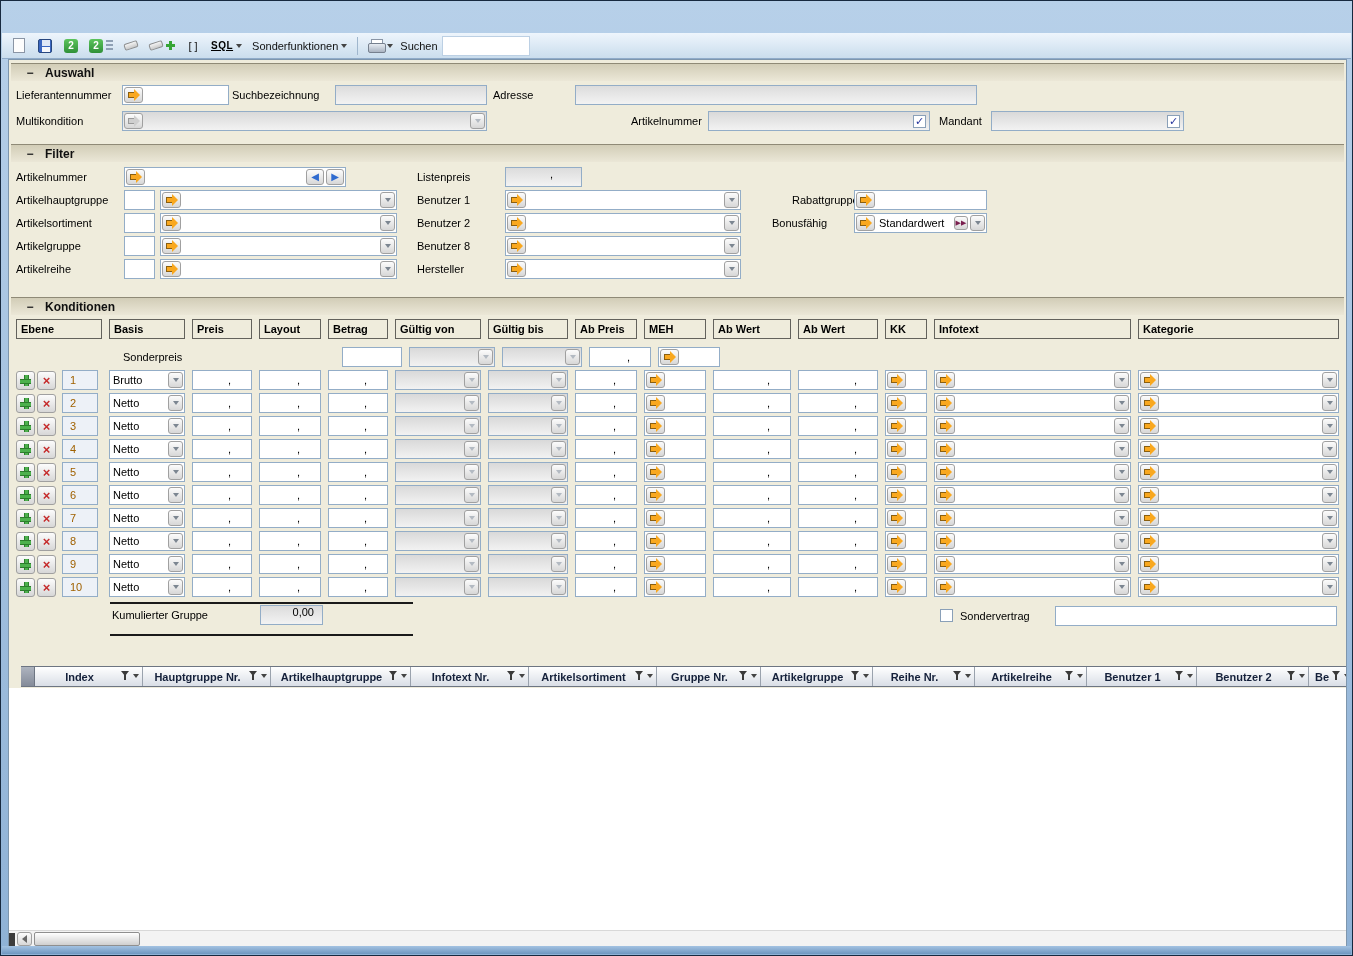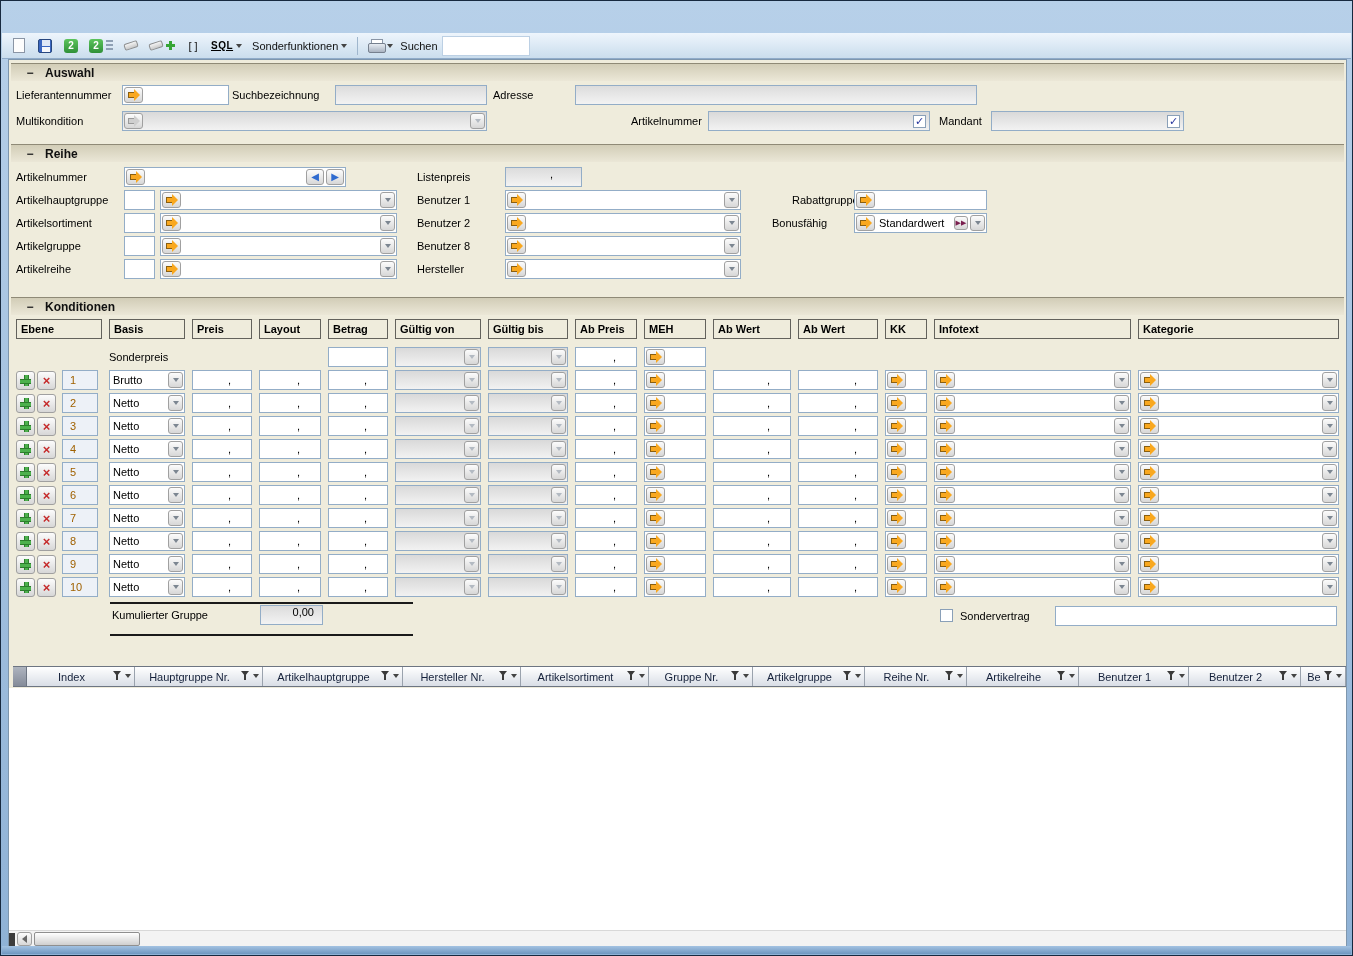--- a/index.html
+++ b/index.html
@@ -92,21 +92,21 @@
   .sq { width:19px; height:19px; flex:none; }
   .plusicon { position:relative; width:11px; height:11px; }
   .plusicon::before { content:""; position:absolute; left:4px; top:0; width:3px; height:11px; background:#4db14d; border-left:1px solid #2d7d2d; border-right:1px solid #2d7d2d; }
   .plusicon::after { content:""; position:absolute; left:0; top:4px; width:11px; height:3px; background:#4db14d; border-top:1px solid #2d7d2d; border-bottom:1px solid #2d7d2d; }
   .xicon { color:#c52a2a; font-weight:bold; font-size:13px; line-height:1; }
   .nrbox { width:36px; height:20px; margin-left:4px; background:#edf1f7; border:1px solid #93adc7; color:#a06100; font-size:11px; display:flex; align-items:center; padding-left:7px; }
   .kumline { position:absolute; left:101px; width:303px; height:2px; background:#1a1a1a; }
   .gsum-box { position:absolute; left:251px; width:63px; height:20px; }
 
   
-  .dgrid-hdr { position:absolute; left:4px; right:0; top:606px; height:21px; border-top:1px solid #6d7582; border-bottom:1px solid #6d7582; background:linear-gradient(#ffffff,#d9dee6); display:flex; }
+  .dgrid-hdr { position:absolute; left:12px; right:0; top:606px; height:21px; border-top:1px solid #6d7582; border-bottom:1px solid #6d7582; background:linear-gradient(#ffffff,#d9dee6); display:flex;font-weight:bold; }
   .gcol { position:relative; height:19px; border-right:1px solid #9aa2ad; background:linear-gradient(#ffffff,#d9dee6); display:flex; align-items:center; justify-content:center; font-size:11px; color:#14203a; white-space:nowrap; overflow:hidden; }
   .gcol .glabel { padding:0 24px 0 6px; }
   .gsel { width:14px; flex:none; background:linear-gradient(#aeb4bf,#848b99); border-right:1px solid #6d7582; height:19px; }
   .fgroup { position:absolute; right:3px; top:4px; display:flex; align-items:center; gap:3px; }
   .funnel { position:relative; width:9px; height:10px; }
   .funnel::before { content:""; position:absolute; left:0; top:0; width:0; height:0; border-left:4px solid transparent; border-right:4px solid transparent; border-top:5px solid #3a3a3a; }
   .funnel::after { content:""; position:absolute; left:3px; top:4px; width:2px; height:5px; background:#3a3a3a; }
   .dgrid-body { position:absolute; left:0; right:0; top:628px; bottom:17px; background:#fff; }
 
   
@@ -197,21 +197,21 @@
       <span class="checkbox" style="margin-right:3px">✓</span>
     </div>
     <span class="lbl" style="left:930px;top:55px">Mandant</span>
     <div class="combo dis" style="left:982px;top:51px;width:193px">
       <span class="fill"></span>
       <span class="checkbox" style="margin-right:3px">✓</span>
     </div>
 
     <div class="sechdr" style="top:84px">
       <span class="minus">−</span>
-      <span class="sectitle">Reihe</span>
+      <span class="sectitle">Filter</span>
     </div>
 
     <span class="lbl" style="left:7px;top:111px">Artikelnummer</span>
     <div class="combo" style="left:115px;top:107px;width:222px">
       <span class="btn abtn">
           <span class="oarrow"></span>
         </span>
       <span class="fill"></span>
       <span class="btn" style="width:18px;height:16px;margin:1px">
           <span class="navglyph">◀</span>
@@ -360,21 +360,21 @@
 
   <div class="khd">Ab Wert</div>
 
   <div class="khd">KK</div>
 
   <div class="khd">Infotext</div>
 
   <div class="khd">Kategorie</div>
 </div>
 
-    <div class="kgrid" style="position:absolute;left:0;right:0;top:287px">
+    <div class="kgrid" style="position:absolute;left:14px;right:0;top:287px">
       <div class="kcell"></div>
       <div class="kcell" style="display:flex;align-items:center">
           <span>Sonderpreis</span>
         </div>
       <div class="kcell"></div>
       <div class="kcell"></div>
       <div class="kcell"><input class="inp" style="width: 100%; position: relative;"></div>
       <div class="kcell">
           <div class="combo dis">
             <span class="fill"></span>
@@ -1239,21 +1239,21 @@
 
   <div class="gcol" style="width: 140px;">
     <span class="glabel">Artikelhauptgruppe</span>
     <span class="fgroup">
               <span class="funnel"></span>
               <span class="caret"></span>
             </span>
   </div>
 
   <div class="gcol" style="width: 118px;">
-    <span class="glabel">Hersteller Nr.</span>
+    <span class="glabel">Infotext Nr.</span>
     <span class="fgroup">
               <span class="funnel"></span>
               <span class="caret"></span>
             </span>
   </div>
 
   <div class="gcol" style="width: 128px;">
     <span class="glabel">Artikelsortiment</span>
     <span class="fgroup">
               <span class="funnel"></span>

